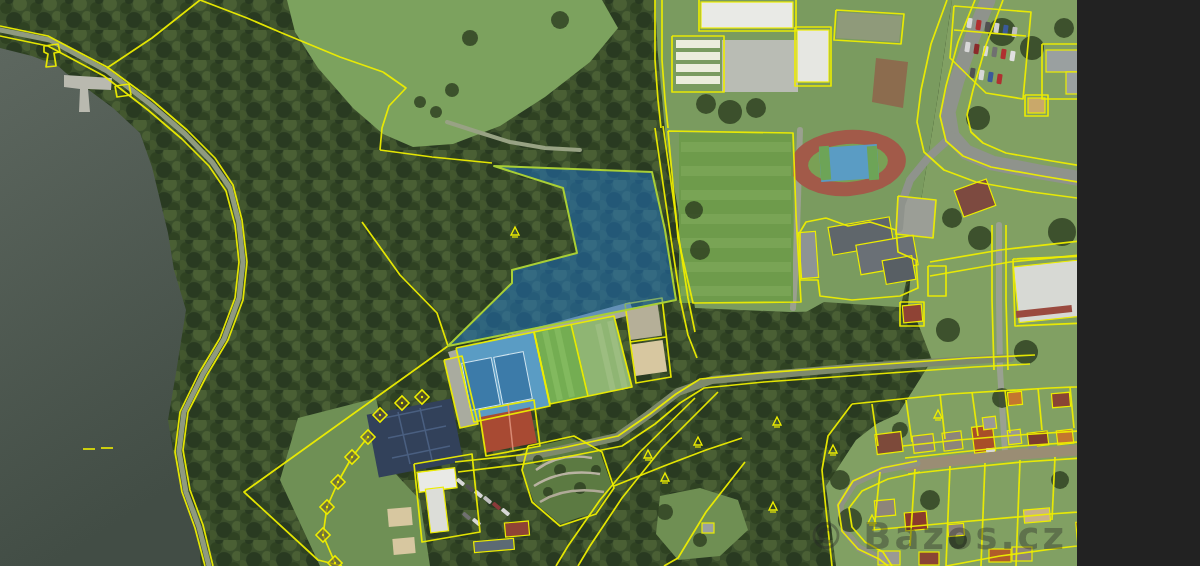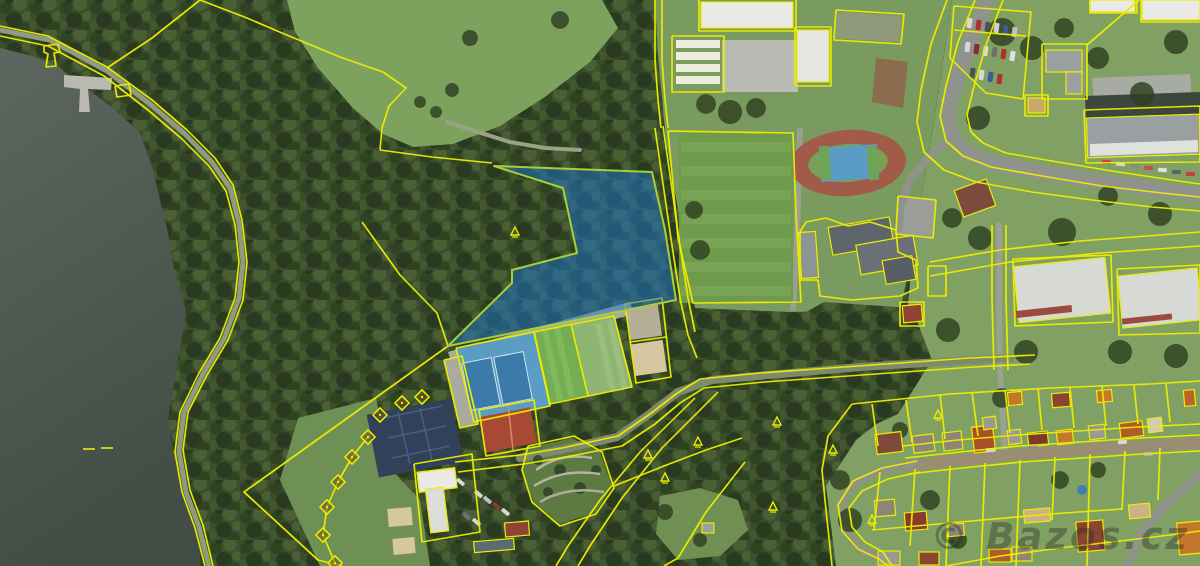--- a/index.html
+++ b/index.html
@@ -1,16 +1,16 @@
 <!DOCTYPE html>
 <html><head>
 <meta charset="utf-8">
 <style>
   html,body{margin:0;padding:0;background:#222;}
-  .viewport{position:relative;width:1200px;height:566px;overflow:hidden;background:#7dd3fc;font-family:"DejaVu Sans",sans-serif;font-style:italic;}
+  .viewport{position:relative;width:1077px;height:566px;overflow:hidden;background:#7dd3fc;font-family:"DejaVu Sans",sans-serif;}
   svg{position:absolute;left:0;top:0;display:block;}
   .watermark{
     position:absolute;right:10px;bottom:8px;
     font-family:"DejaVu Sans",sans-serif;
     font-size:37px;font-weight:bold;letter-spacing:3px;
     color:rgba(40,40,40,0.38);
     pointer-events:none;white-space:nowrap;
   }
 </style>
 </head>

